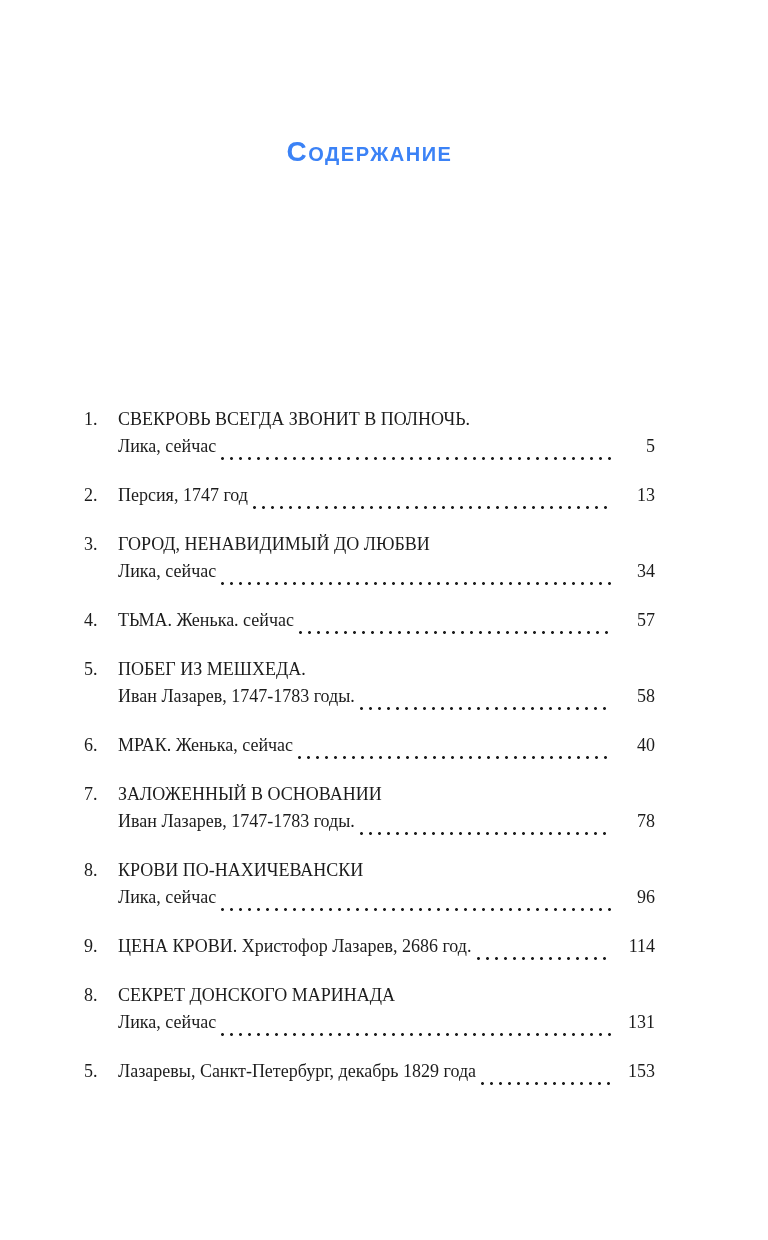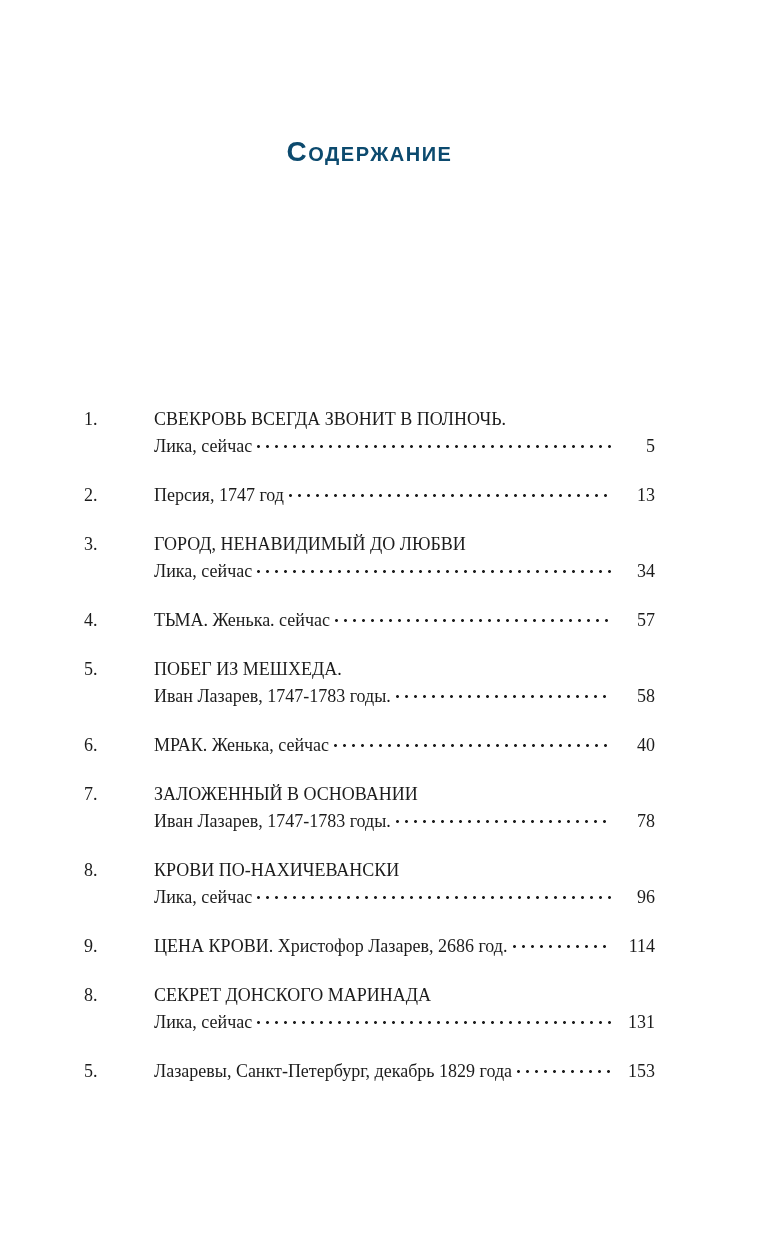--- a/index.html
+++ b/index.html
@@ -20,47 +20,46 @@
   }
   .page-title {
     margin: 0 0 236px 0;
     text-align: center;
     font-family: "Liberation Sans", sans-serif;
     font-weight: bold;
     font-variant: small-caps;
     font-size: 28px;
     line-height: 36px;
     letter-spacing: 1.5px;
-    color: #0c4a6e;
+    color: #3b82f6;
   }
   ol.toc {
     list-style: none;
     margin: 0;
     padding: 0;
     font-size: 18px;
     line-height: 27px;
   }
   .entry {
     display: flex;
     margin-bottom: 22px;
   }
   .entry .num {
     flex: 0 0 34px;
   }
   .entry .body {
     flex: 1 1 auto;
     min-width: 0;
-    margin-left: 36px;
   }
   .titleline {
     white-space: nowrap;
   }
   .subline {
     display: flex;
-    align-items: center;
+    align-items: flex-end;
   }
   .subtitle {
     white-space: nowrap;
     flex: 0 0 auto;
   }
   .dots {
     flex: 1 1 auto;
     height: 3px;
     margin: 0 8px 0 5px;
     background-image: radial-gradient(circle at 1.5px 1.5px, #1c1c1c 1.15px, transparent 1.7px);

